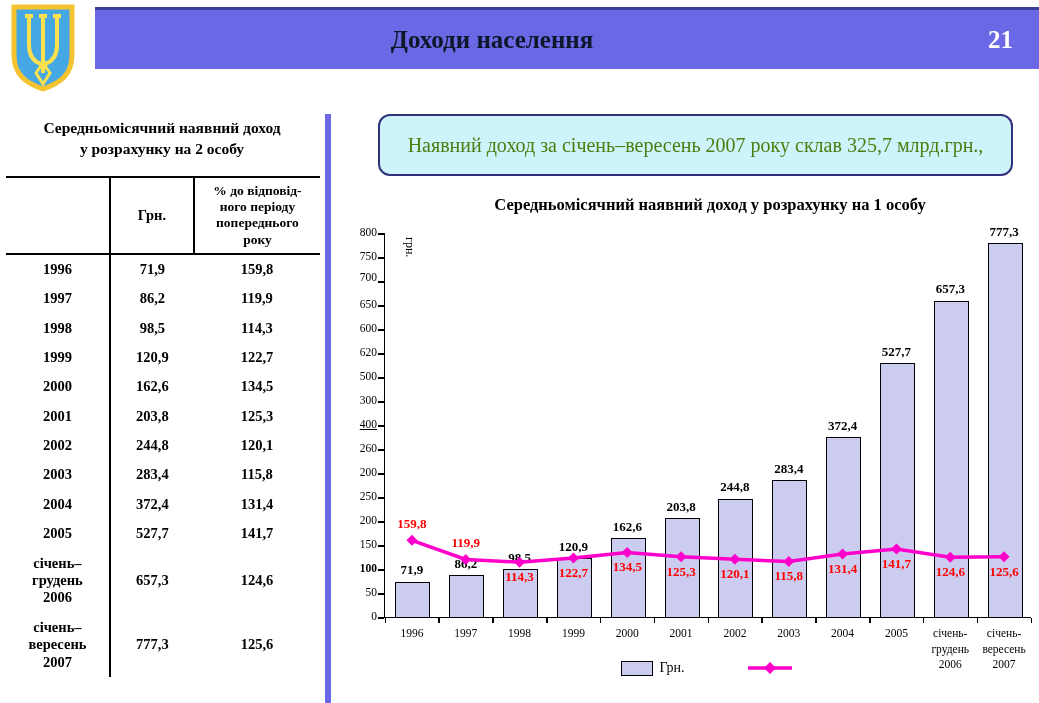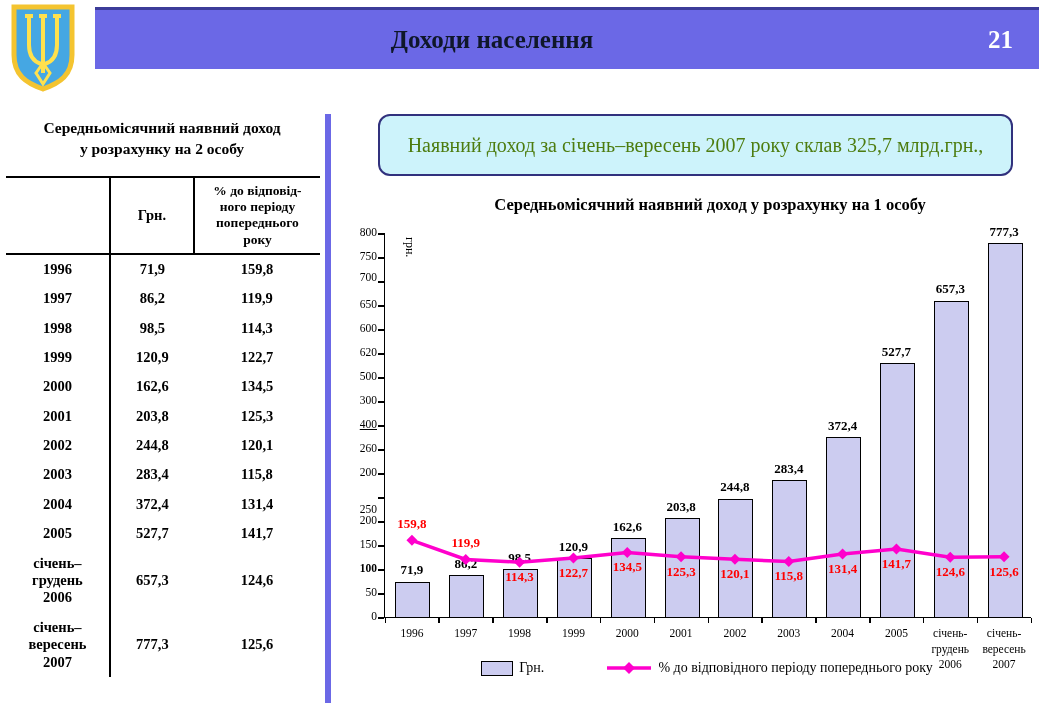--- a/index.html
+++ b/index.html
@@ -173,21 +173,21 @@
   <div class="ytick-label" style="top: 377px;">0</div>
       <div class="ytick" style="top: 384px;"></div>
       <div class="ytick-label" style="top: 353px;">50</div>
       <div class="ytick" style="top: 360px;"></div>
       <div class="ytick-label" style="top: 329px; font-weight: bold;">100</div>
       <div class="ytick" style="top: 336px;"></div>
       <div class="ytick-label" style="top: 305px;">150</div>
       <div class="ytick" style="top: 312px;"></div>
       <div class="ytick-label" style="top: 281px;">200</div>
       <div class="ytick" style="top: 288px;"></div>
-      <div class="ytick-label" style="top: 257px; margin-top: 13px;">250</div>
+      <div class="ytick-label" style="top: 257px;">250</div>
       <div class="ytick" style="top: 264px;"></div>
       <div class="ytick-label" style="top: 233px;">200</div>
       <div class="ytick" style="top: 240px;"></div>
       <div class="ytick-label" style="top: 209px;">260</div>
       <div class="ytick" style="top: 216px;"></div>
       <div class="ytick-label" style="top: 185px; text-decoration: underline;">400</div>
       <div class="ytick" style="top: 192px;"></div>
       <div class="ytick-label" style="top: 161px;">300</div>
       <div class="ytick" style="top: 168px;"></div>
       <div class="ytick-label" style="top: 137px;">500</div>
@@ -290,17 +290,16 @@
     <span class="legend-item">
       <span class="legend-swatch-bar"></span>
       <span>Грн.</span>
     </span>
     <span class="legend-gap"></span>
     <span class="legend-item">
       <svg width="46" height="12">
         <line x1="1" y1="6" x2="45" y2="6" stroke="#ff00cc" stroke-width="3.5"></line>
         <path d="M23 0 L29 6 L23 12 L17 6 Z" fill="#ff00cc"></path>
       </svg>
-      <span>% до відповідного періоду попереднього року</span>
     </span>
   </div>
 
 </div>
 
 </body></html>

